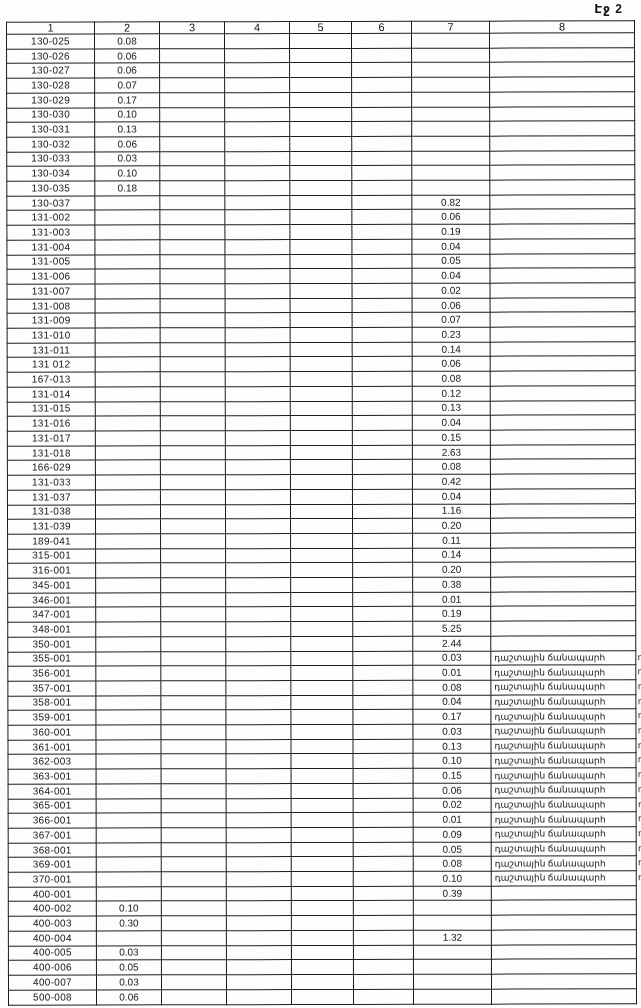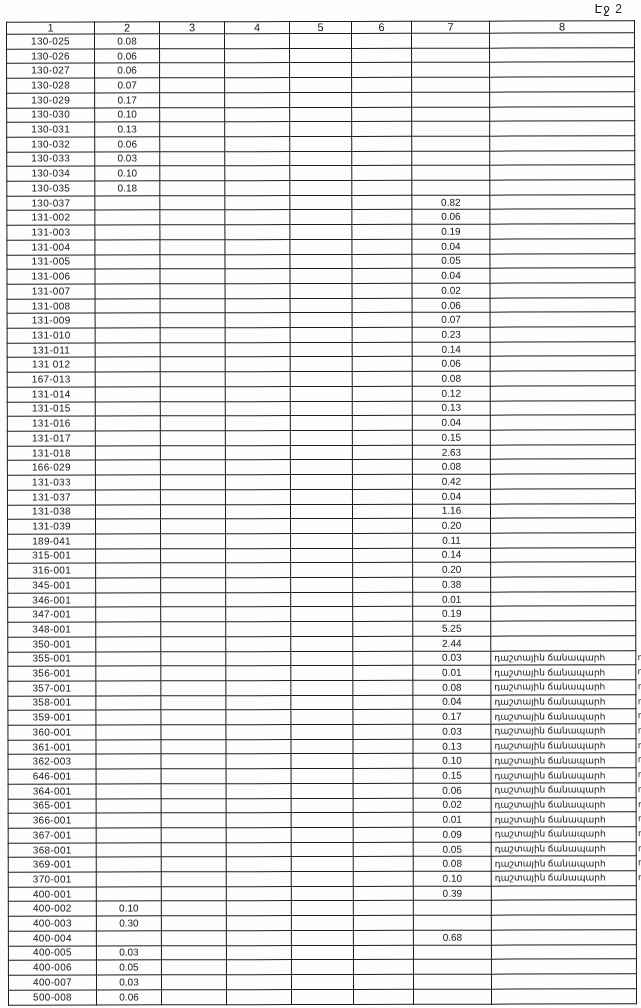--- a/index.html
+++ b/index.html
@@ -11,21 +11,21 @@
     overflow: hidden;
     font-family: "Liberation Sans", "DejaVu Sans", sans-serif;
     color: #161616;
     position: relative;
   }
   .page-label {
     position: absolute;
     top: 2px;
     right: 18px;
     font-size: 12px;
-    font-weight: normal;
+    font-weight: bold;
     letter-spacing: 1px;
   }
   table.grid {
     position: absolute;
     left: 7px;
     top: 21px;
     width: 628px;
     height: 984px;
     border-collapse: collapse;
     table-layout: fixed;
@@ -587,21 +587,21 @@
           <td class="c1">362-003</td>
           <td class="c2"></td>
           <td class="c3"></td>
           <td class="c4"></td>
           <td class="c5"></td>
           <td class="c6"></td>
           <td class="c7">0.10</td>
           <td class="c8">դաշտային ճանապարհ<span class="edge-glyph">ղ</span></td>
         </tr>
         <tr>
-          <td class="c1">646-001</td>
+          <td class="c1">363-001</td>
           <td class="c2"></td>
           <td class="c3"></td>
           <td class="c4"></td>
           <td class="c5"></td>
           <td class="c6"></td>
           <td class="c7">0.15</td>
           <td class="c8">դաշտային ճանապարհ<span class="edge-glyph">ղ</span></td>
         </tr>
         <tr>
           <td class="c1">364-001</td>
@@ -703,21 +703,21 @@
           <td class="c7"></td>
           <td class="c8"></td>
         </tr>
         <tr>
           <td class="c1">400-004</td>
           <td class="c2"></td>
           <td class="c3"></td>
           <td class="c4"></td>
           <td class="c5"></td>
           <td class="c6"></td>
-          <td class="c7">0.68</td>
+          <td class="c7">1.32</td>
           <td class="c8"></td>
         </tr>
         <tr>
           <td class="c1">400-005</td>
           <td class="c2">0.03</td>
           <td class="c3"></td>
           <td class="c4"></td>
           <td class="c5"></td>
           <td class="c6"></td>
           <td class="c7"></td>

